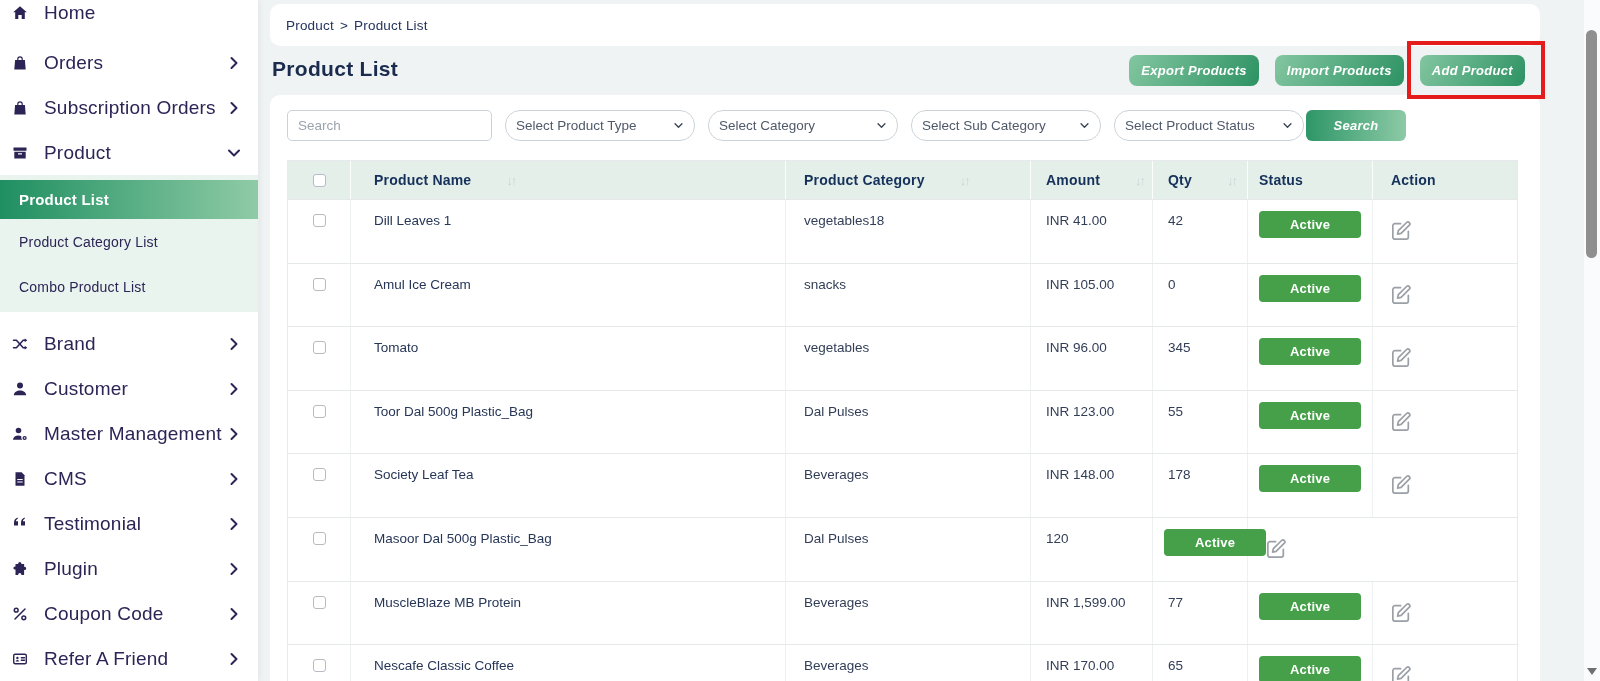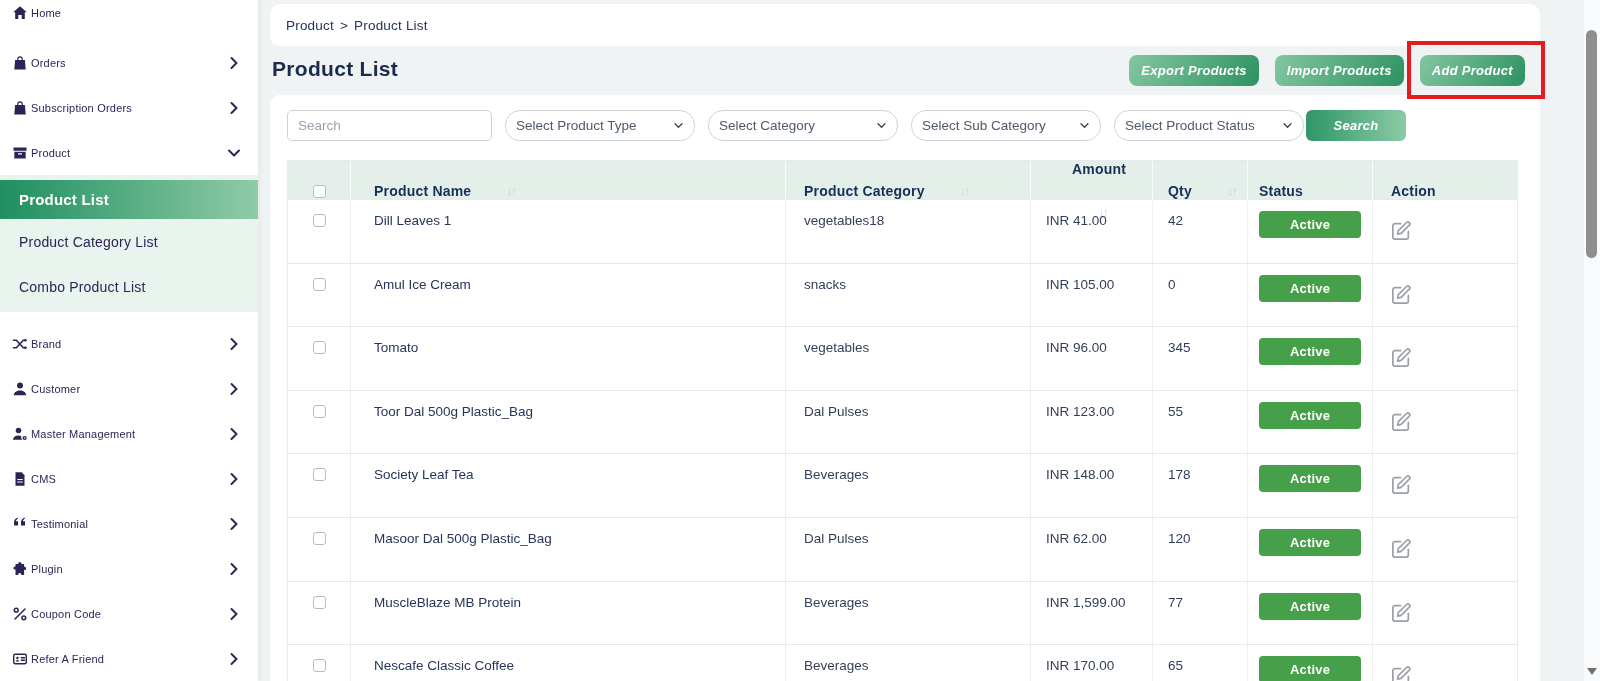--- a/index.html
+++ b/index.html
@@ -9,21 +9,21 @@
   .app { position:relative; width:1600px; height:681px; background:#eff3f4; overflow:hidden; }
 
   
   .sidebar { position:absolute; left:0; top:0; width:258px; height:681px; background:#fff;
              box-shadow:2px 0 6px rgba(0,0,0,.05); z-index:2; }
   .side-nav { padding-top:0; }
   .side-item { height:45px; display:flex; align-items:center; padding:0 16px 0 12px;
                color:#2d2456; cursor:pointer; }
   .side-item.first { height:26px; margin-bottom:14px; }
   .side-item .ic { width:16px; height:16px; flex:0 0 16px; color:#2d2456; }
-  .side-item .lbl { margin-left:3px; font-size:11px; letter-spacing:.2px; flex:1;
+  .side-item .lbl { margin-left:16px; font-size:19px; letter-spacing:.2px; flex:1;
                     white-space:nowrap; overflow:hidden; }
   .chev { width:12px; height:12px; flex:0 0 12px; margin-left:auto; color:#2d2456; }
   .submenu { background:#e9f4ee; padding:5px 0 3px; margin-bottom:9px; }
   .sub-item { height:45px; display:flex; align-items:center; padding-left:19px;
               font-size:14px; letter-spacing:.2px; color:#2d2456; cursor:pointer; }
   .sub-item.active { height:39px; background:linear-gradient(90deg,#1f8f61,#8fcba6);
                      color:#fff; font-weight:700; font-size:15px; }
   .ic svg { width:100%; height:100%; display:block; }
 
   
@@ -65,21 +65,21 @@
   
   .table { position:absolute; left:17px; top:65px; width:1231px;
            border:1px solid #e7eaec; border-bottom:none; }
   .thead, .tr { display:grid; grid-template-columns:63px 435px 245px 122px 95px 125px 146px; }
   .thead { background:#e3efe8; height:38px; }
   .th { display:flex; align-items:center; border-right:1px solid rgba(255,255,255,.85);
         font-size:14px; font-weight:700; color:#15305a; letter-spacing:.2px;gap:28px; }
   .th:last-child { border-right:none; }
   .th.c0 { justify-content:center; }
   .th.c1 { padding-left:23px; } .th.c2 { padding-left:18px; }
-  .th.c3 { padding-left:15px;flex-direction:column; } .th.c4 { padding-left:15px; }
+  .th.c3 { padding-left:15px; } .th.c4 { padding-left:15px; }
   .th.c5 { padding-left:11px; } .th.c6 { padding-left:18px; }
   .sort { margin-left:7px; font-size:13px; font-weight:400; color:#ccd2da;
           letter-spacing:-2px; cursor:pointer; }
   .tr { height:63.6px; border-top:1px solid #e6e9ea; background:#fff; }
   .td { border-right:1px solid #eef1f2; padding-top:13px; font-size:13.5px; color:#323e57; }
   .td:last-child { border-right:none; }
   .td.c0 { display:flex; justify-content:center; align-items:flex-start; }
   .td.c1 { padding-left:23px; color:#273657; }
   .td.c2 { padding-left:18px; }
   .td.c3 { padding-left:15px; }
@@ -437,21 +437,20 @@
                   <path d="M13.2 8.7V13a1.6 1.6 0 0 1-1.6 1.6H3A1.6 1.6 0 0 1 1.4 13V4.4A1.6 1.6 0 0 1 3 2.8h4.3"></path>
                   <path d="M11.9 1.9a1.45 1.45 0 0 1 2.05 2.05L7.7 10.2l-2.7.6.6-2.7z"></path>
                 </svg></span></div>
           </div>
           <div class="tr">
             <div class="td c0">
               <input type="checkbox" class="cb" style="">
             </div>
             <div class="td c1">Masoor Dal 500g Plastic_Bag</div>
             <div class="td c2">Dal Pulses</div>
-            <div class="td c3">INR 62.00</div>
             <div class="td c4">120</div>
             <div class="td c5"><button class="badge">Active</button></div>
             <div class="td c6"><span class="edit"><svg viewBox="0 0 16 16" fill="none" stroke="currentColor" stroke-width="1.3" stroke-linecap="round" stroke-linejoin="round">
                   <path d="M13.2 8.7V13a1.6 1.6 0 0 1-1.6 1.6H3A1.6 1.6 0 0 1 1.4 13V4.4A1.6 1.6 0 0 1 3 2.8h4.3"></path>
                   <path d="M11.9 1.9a1.45 1.45 0 0 1 2.05 2.05L7.7 10.2l-2.7.6.6-2.7z"></path>
                 </svg></span></div>
           </div>
           <div class="tr">
             <div class="td c0">
               <input type="checkbox" class="cb" style="">

